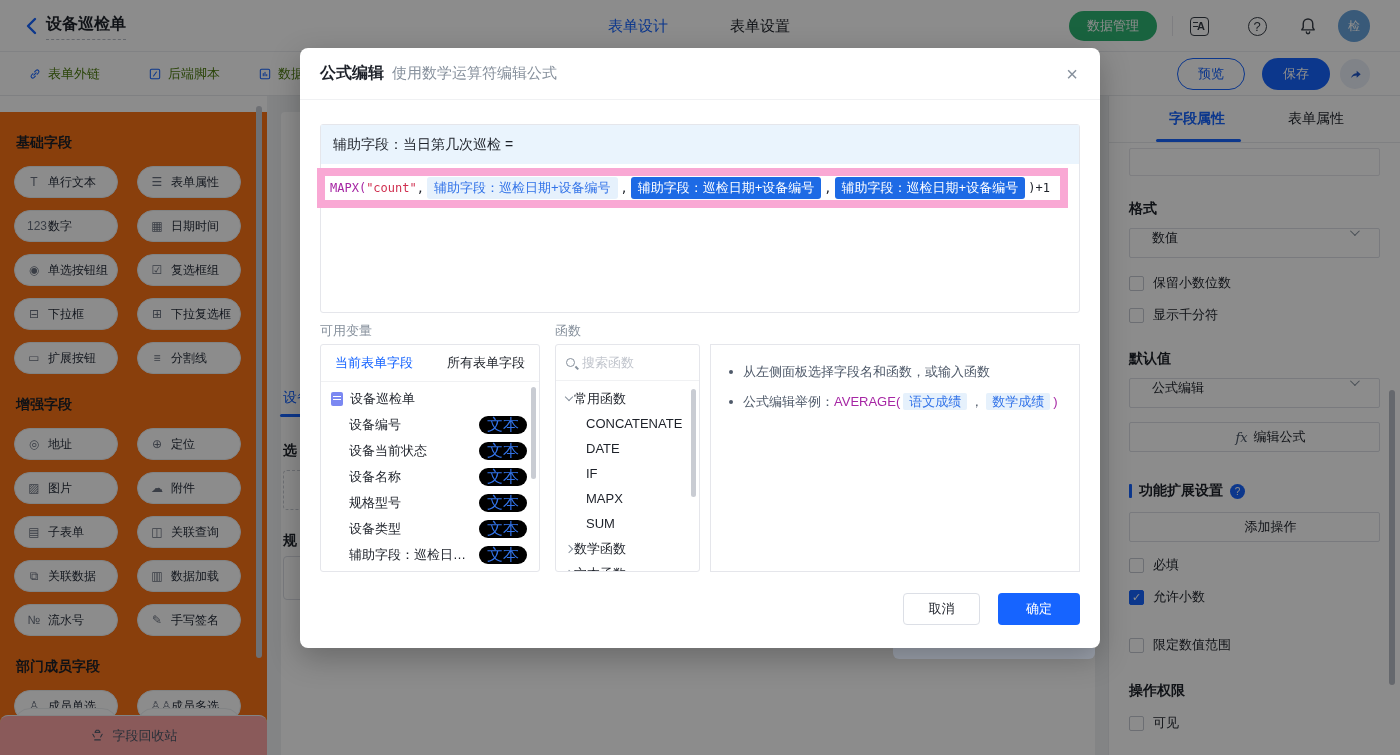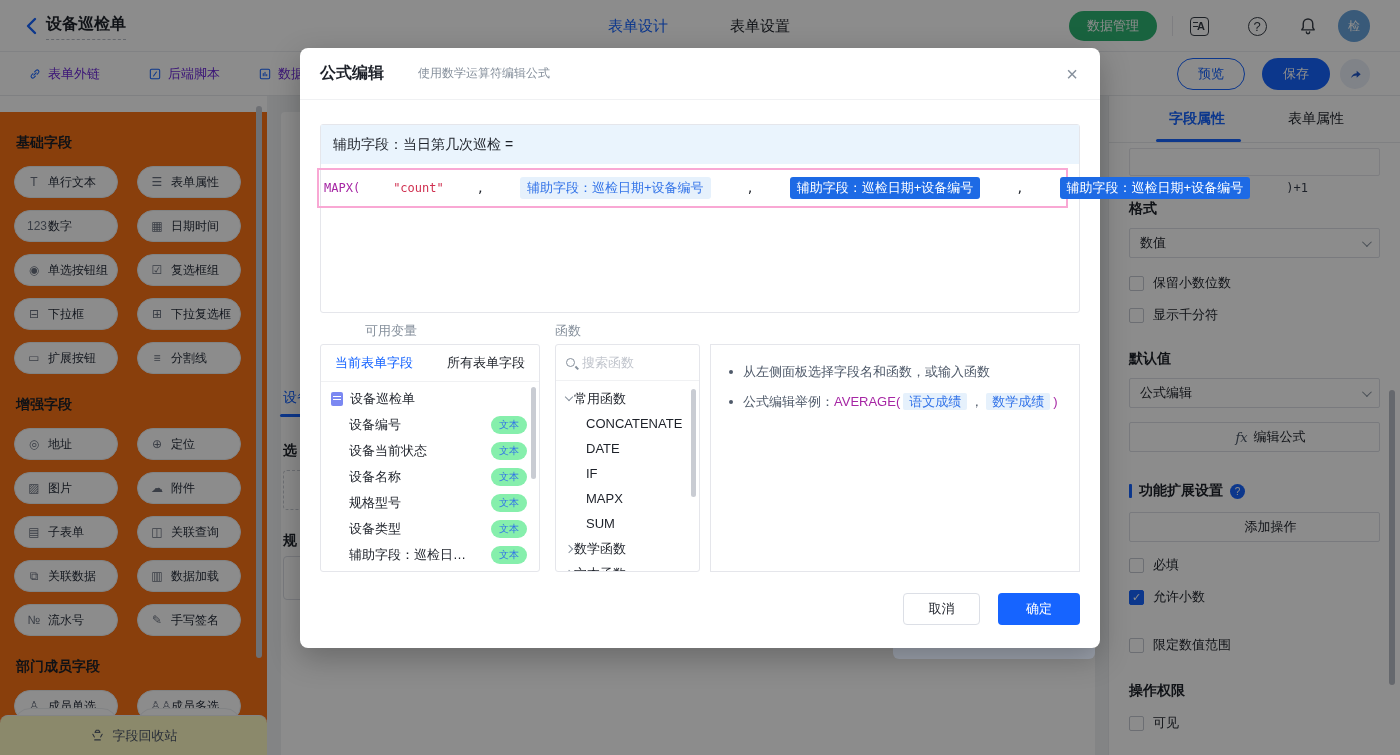--- a/index.html
+++ b/index.html
@@ -17,33 +17,33 @@
   .tb-icon { position:absolute; top:15px; width:22px; height:22px; color:#363c45; display:flex; align-items:center; justify-content:center; cursor:pointer; }
   .help-circle { width:19px; height:19px; border:1.6px solid #363c45; border-radius:50%; font-size:13px; display:flex; align-items:center; justify-content:center; }
   .translate-box { width:19px; height:19px; border:1.6px solid #363c45; border-radius:4px; font-size:11px; font-weight:bold; display:flex; align-items:center; justify-content:center; position:relative; }
   .translate-box i { position:absolute; left:2px; top:4px; width:5px; height:1.5px; background:#363c45; }
   .translate-box i+i { top:8px; }
   .translate-box b { margin-left:4px; font-style:normal; }
   .avatar { position:absolute; left:1338px; top:10px; width:32px; height:32px; border-radius:50%; background:#68a4dd; color:#fff; font-size:12px; display:flex; align-items:center; justify-content:center; cursor:pointer; }
 
   
   .toolbar { position:absolute; left:0; top:52px; width:1400px; height:44px; background:#fff; border-bottom:1px solid #e8eaed; }
-  .tool-item { position:absolute; top:13px; display:flex; align-items:center; gap:6px; color:#6d28d9; font-size:13px; cursor:pointer; }
+  .tool-item { position:absolute; top:13px; display:flex; align-items:center; gap:6px; color:#4d7c0f; font-size:13px; cursor:pointer; }
   .btn-preview { position:absolute; left:1177px; top:58px; width:68px; height:32px; border:1px solid #1664ff; color:#1664ff; border-radius:16px; background:#fff; font-size:13px; display:flex; align-items:center; justify-content:center; cursor:pointer; }
   .btn-save { position:absolute; left:1262px; top:58px; width:68px; height:32px; background:#1664ff; color:#fff; border-radius:16px; font-size:13px; display:flex; align-items:center; justify-content:center; cursor:pointer; }
   .btn-share { position:absolute; left:1340px; top:59px; width:30px; height:30px; border-radius:50%; background:#e9eef8; display:flex; align-items:center; justify-content:center; cursor:pointer; }
 
   
   .lsb { position:absolute; left:0; top:112px; width:267px; height:659px; background:#f97316; padding:18px 14px 0 14px; overflow:hidden; }
   .sec-title { font-size:14px; font-weight:bold; margin:4px 0 14px 2px; }
   .pill-wrap { display:flex; flex-wrap:wrap; gap:12px 19px; margin-bottom:22px; }
   .pill { width:104px; height:32px; background:#fff; border:1px solid #eceef1; border-radius:16px; display:flex; align-items:center; padding-left:12px; gap:7px; font-size:12px; color:#272e3b; cursor:pointer; white-space:nowrap; }
   .pill .picon { color:#6b7280; font-size:12px; width:14px; text-align:center; flex:none; }
   .lsb-scroll { position:absolute; left:256px; top:106px; width:6px; height:552px; background:#c9ccd3; border-radius:3px; }
-  .recycle-bar { position:absolute; left:0; top:715px; width:267px; height:40px; background:#fef9c3; border-top:1px solid #eef0f3; border-radius:8px 8px 0 0; display:flex; align-items:center; justify-content:center; gap:8px; font-size:13px; color:#4e5969; cursor:pointer; }
+  .recycle-bar { position:absolute; left:0; top:715px; width:267px; height:40px; background:#fca5a5; border-top:1px solid #eef0f3; border-radius:8px 8px 0 0; display:flex; align-items:center; justify-content:center; gap:8px; font-size:13px; color:#4e5969; cursor:pointer; }
   .ghost-row { position:absolute; left:14px; top:708px; display:flex; gap:19px; }
   .ghost { width:104px; height:32px; background:#fff; border:1px solid #eceef1; border-radius:16px; }
 
   
   .canvas { position:absolute; left:267px; top:96px; width:841px; height:659px; background:#eef0f3; }
   .canvas .card { position:absolute; left:14px; top:16px; width:814px; height:643px; background:#fff; border-radius:4px 4px 0 0; }
   .cv-tab { position:absolute; left:16px; top:293px; color:#1664ff; font-size:14px; }
   .cv-underline { position:absolute; left:13px; top:318px; width:42px; height:3px; background:#1664ff; border-radius:2px; }
   .cv-label { position:absolute; left:16px; font-size:14px; font-weight:bold; }
   .cv-dashed { position:absolute; left:16px; top:374px; width:220px; height:40px; border:1px dashed #c9cdd4; border-radius:4px; }
@@ -53,60 +53,60 @@
   .rsb { position:absolute; left:1108px; top:96px; width:292px; height:659px; background:#fff; border-left:1px solid #e8eaed; }
   .r-tabs { height:47px; border-bottom:1px solid #e8eaed; position:relative; display:flex; align-items:center; }
   .r-tab { font-size:14px; cursor:pointer; }
   .r-tab.active { color:#1664ff; font-weight:bold; }
   .r-tab1 { position:absolute; left:60px; }
   .r-tab2 { position:absolute; left:179px; }
   .r-tab-line { position:absolute; left:47px; bottom:0; width:85px; height:3px; background:#1664ff; border-radius:2px; }
   .r-body { padding:5px 20px 0 20px; }
   .r-input { height:28px; border:1px solid #e5e6eb; border-radius:2px; }
   .r-label { font-size:14px; font-weight:bold; }
-  .dd { height:30px; border:1px solid #dcdfe6; border-radius:2px; display:flex; align-items:center; justify-content:space-between; padding:0 10px; font-size:13px; cursor:pointer; background:#fff; }
+  .dd { height:30px; border:1px solid #dcdfe6; border-radius:2px; display:flex; justify-content:space-between; padding:0 22px; font-size:13px; cursor:pointer; background:#fff; }
   .chev { width:7px; height:7px; border-right:1.5px solid #86909c; border-bottom:1.5px solid #86909c; transform:rotate(45deg) translateY(-2px); }
   .chk-row { display:flex; align-items:center; gap:9px; font-size:13px; cursor:pointer; }
   .cb { width:15px; height:15px; border:1.5px solid #c5c9d1; border-radius:2px; background:#fff; flex:none; }
   .cb.checked { background:#1664ff; border-color:#1664ff; color:#fff; font-size:11px; display:flex; align-items:center; justify-content:center; }
   .btn-plain { height:30px; border:1px solid #dcdfe6; border-radius:2px; background:#fff; display:flex; align-items:center; justify-content:center; gap:6px; font-size:13px; cursor:pointer;padding-left:32px; }
   .fx { font-family:"DejaVu Serif",serif; font-style:italic; color:#4e5969; font-size:13px; }
   .ext-head { display:flex; align-items:center; gap:7px; }
   .blue-bar { width:3px; height:14px; background:#1664ff; border-radius:1px; }
   .q-circle { width:15px; height:15px; border-radius:50%; background:#1664ff; color:#fff; font-size:10px; display:flex; align-items:center; justify-content:center; }
   .page-scroll { position:absolute; left:1389px; top:390px; width:6px; height:295px; background:#b9bdc6; border-radius:3px; z-index:5; }
 
   
   .overlay { position:absolute; inset:0; background:rgba(0,0,0,0.45); z-index:10; }
   .under-band { position:absolute; left:893px; top:648px; width:202px; height:11px; background:#9ba1ac; border-radius:0 0 6px 6px; z-index:15; }
   .modal { position:absolute; left:300px; top:48px; width:800px; height:600px; background:#fff; border-radius:8px; z-index:20; box-shadow:0 10px 30px rgba(0,0,0,.25); }
   .m-head { height:52px; display:flex; align-items:center; padding:0 20px; border-bottom:1px solid #f0f1f3; }
   .m-title { font-size:16px; font-weight:bold; }
-  .m-sub { font-size:12px; color:#86909c; margin-left:34px; }
+  .m-sub { font-size:15px; color:#86909c; margin-left:8px; }
   .m-close { position:absolute; right:22px; top:16px; font-size:20px; color:#86909c; cursor:pointer; line-height:20px; }
   .f-box { position:absolute; left:20px; top:76px; width:760px; height:189px; border:1px solid #e5e6eb; border-radius:3px; }
   .f-strip { height:39px; background:#eaf4fd; display:flex; align-items:center; padding-left:12px; font-size:14px; }
-  .red-annot { position:absolute; left:-4px; top:43px; width:751px; height:40px; border:2px solid #f9a8d4; display:flex; align-items:center; padding:0 5px; font-family:"DejaVu Sans Mono",monospace; font-size:12px; white-space:nowrap;gap:33px; }
+  .red-annot { position:absolute; left:-4px; top:43px; width:751px; height:40px; border:8px solid #f9a8d4; display:flex; align-items:center; padding:0 5px; font-family:"DejaVu Sans Mono",monospace; font-size:12px; white-space:nowrap; }
   .code-fn { color:#a626a4; }
   .code-str { color:#d03050; }
   .code-p { color:#1d2129; }
   .tok { font-family:"Liberation Sans","DejaVu Sans",sans-serif; font-size:13px; padding:2px 7px; border-radius:3px; margin:0 3px; }
   .tok.light { background:#e6f1fc; color:#3273e8; }
   .tok.dark { background:#1d6ae5; color:#fff; }
   .col-label { position:absolute; top:274px; font-size:13px; color:#86909c; }
   .vbox { position:absolute; left:20px; top:296px; width:220px; height:228px; border:1px solid #e5e6eb; border-radius:3px; overflow:hidden; }
   .v-tabs { height:37px; border-bottom:1px solid #f0f1f3; display:flex; align-items:center; justify-content:space-between; padding:0 14px; font-size:13px; }
   .v-tab.active { color:#1664ff; }
   .v-tab { cursor:pointer; }
   .v-root { height:27px; display:flex; align-items:center; gap:7px; padding-left:10px; font-size:13px; margin-top:3px; cursor:pointer; }
   .doc-icon { width:12px; height:14px; background:#7b88f2; border-radius:2px; position:relative; flex:none; }
   .doc-icon::after { content:""; position:absolute; left:2px; top:4px; width:8px; height:1.5px; background:#fff; box-shadow:0 3px 0 #fff; }
   .v-row { height:26px; display:flex; align-items:center; justify-content:space-between; padding:0 12px 0 28px; font-size:13px; cursor:pointer; }
   .v-row .nm { max-width:128px; overflow:hidden; text-overflow:ellipsis; white-space:nowrap; }
-  .badge { background:#86efac; color:#3273e8; font-size:10px; height:18px; line-height:18px; padding:0 8px; border-radius:10px; flex:none; }
+  .badge { background:#000000; color:#3273e8; font-size:16px; height:18px; line-height:18px; padding:0 8px; border-radius:10px; flex:none; }
   .v-scroll { position:absolute; right:3px; top:42px; width:5px; height:92px; background:#c9ccd3; border-radius:3px; }
   .fnbox { position:absolute; left:255px; top:296px; width:145px; height:228px; border:1px solid #e5e6eb; border-radius:3px; overflow:hidden; }
   .s-row { height:36px; border-bottom:1px solid #f0f1f3; display:flex; align-items:center; gap:7px; padding:0 10px; }
   .mag { width:9px; height:9px; border:1.5px solid #86909c; border-radius:50%; position:relative; flex:none; }
   .mag::after { content:""; position:absolute; left:8px; top:8px; width:4px; height:1.5px; background:#86909c; transform:rotate(45deg); }
   .s-ph { font-size:13px; color:#c0c4cc; }
   .fn-group { height:25px; display:flex; align-items:center; gap:2px; padding-left:10px; font-size:13px; cursor:pointer; }
   .fn-item { height:25px; display:flex; align-items:center; padding-left:30px; font-size:13px; cursor:pointer; }
   .tchev { width:6px; height:6px; border-right:1.3px solid #86909c; border-bottom:1.3px solid #86909c; flex:none; }
   .tchev.open { transform:rotate(45deg); margin-top:-3px; }
@@ -402,21 +402,21 @@
         <span class="code-p">,</span>
       <span class="tok light">辅助字段：巡检日期+设备编号</span>
         <span class="code-p">,</span>
       <span class="tok dark">辅助字段：巡检日期+设备编号</span>
         <span class="code-p">,</span>
       <span class="tok dark">辅助字段：巡检日期+设备编号</span>
         <span class="code-p">)+1</span>
     </div>
   </div>
 
-  <div class="col-label" style="left:20px;margin-left:45px;">可用变量</div>
+  <div class="col-label" style="left:20px;">可用变量</div>
   <div class="col-label" style="left:255px;">函数</div>
 
   <div class="vbox">
     <div class="v-tabs">
       <span class="v-tab active">当前表单字段</span>
       <span class="v-tab">所有表单字段</span>
     </div>
     <div class="v-root">
       <span class="doc-icon"></span>
       <span>设备巡检单</span>

